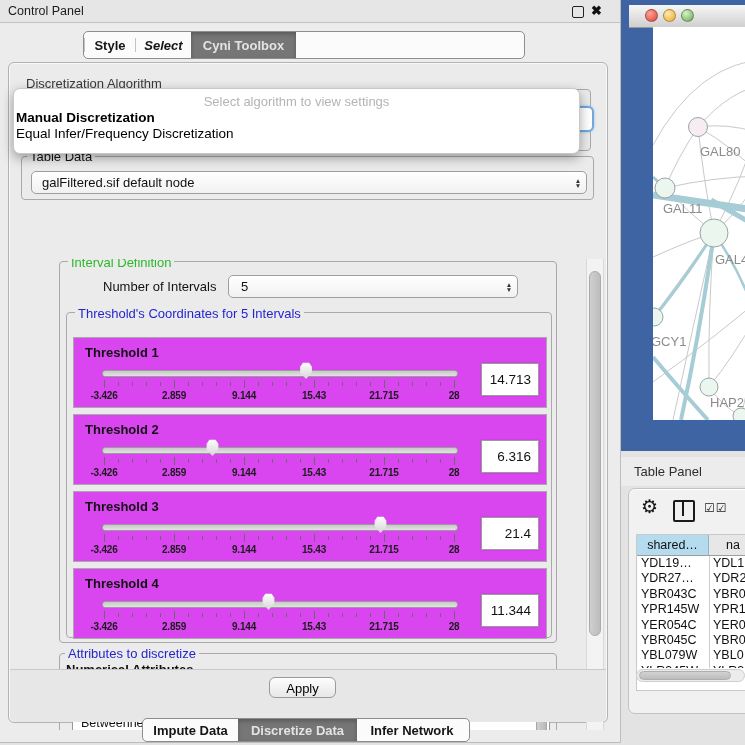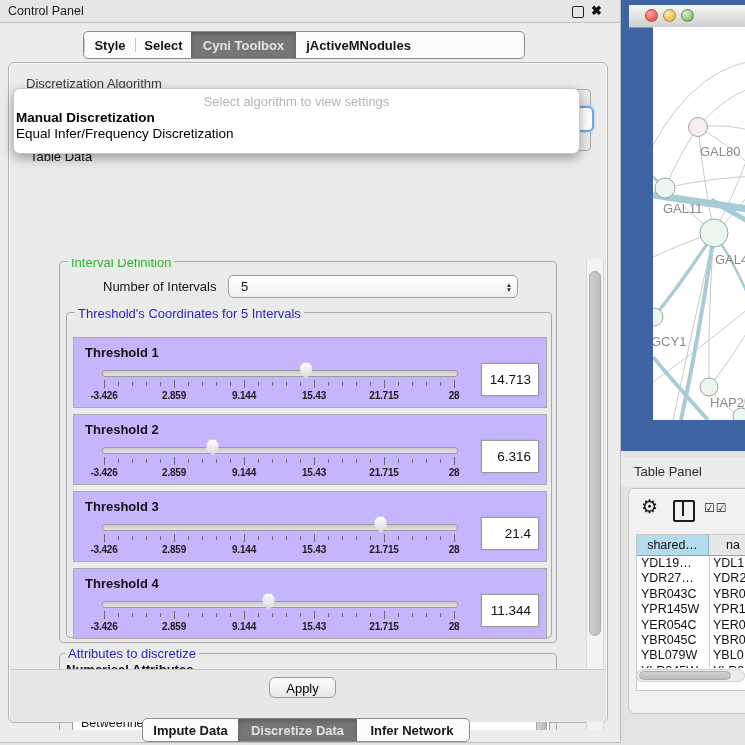--- a/index.html
+++ b/index.html
@@ -43,21 +43,21 @@
   .popup .opt{position:absolute;left:2px;font-size:13.5px;color:#000;white-space:nowrap;}
   .popup .opt.b{font-weight:bold;}
   .ring-frag{left:566px;top:106px;width:24px;height:22px;background:#fff;border:2px solid #74a7da;border-radius:6px;z-index:40;box-shadow:0 0 3px #8fc0ea;}
 
   
   .viewport{left:16px;top:196px;width:560px;height:471px;overflow:hidden;}
   .vscroll{left:577px;top:196px;width:16px;height:471px;background:#f3f3f3;border-left:1px solid #d9d9d9;border-right:1px solid #d9d9d9;}
   .vthumb{left:2px;top:12px;width:12px;height:365px;background:linear-gradient(90deg,#cfcfcf,#bdbdbd);border:1px solid #ababab;border-radius:7px;box-sizing:border-box;}
 
   
-  .threshold{position:absolute;left:6px;width:474px;height:71px;border:1px solid #a9a9a9;background:#c4b5fd;box-sizing:border-box;}
+  .threshold{position:absolute;left:6px;width:474px;height:71px;border:1px solid #a9a9a9;background:#d946ef;box-sizing:border-box;}
   .t-label{position:absolute;left:11px;top:7px;font-size:13px;font-weight:bold;}
   .track{position:absolute;left:28px;top:32px;width:354px;height:5px;border:1px solid #9b9b9b;border-radius:3px;background:linear-gradient(#c9c9c9,#e2e2e2);}
   .thumb{position:absolute;top:24px;width:14px;height:17px;background:linear-gradient(#ffffff,#d6d6d6);
      clip-path:polygon(50% 100%,8% 62%,8% 28%,28% 4%,72% 4%,92% 28%,92% 62%);
      filter:drop-shadow(0 0 1px #777);}
   .ticks{position:absolute;left:28px;top:42px;width:354px;height:9px;}
   .tick{position:absolute;top:2px;width:1px;height:4px;background:#6a6a6a;}
   .tick.major{top:0;height:8px;}
   .tick-labels{position:absolute;left:28px;top:52px;width:354px;height:12px;}
   .tick-labels span{position:absolute;width:50px;text-align:center;font-size:10px;font-weight:bold;color:#1b1b1b;letter-spacing:-0.2px;}
@@ -113,36 +113,42 @@
       <span class="abs float-btn"></span>
       <span class="abs close-btn">✖</span>
     </div>
 
     <div class="abs tabbar tabbar-top">
       <div class="tabsep"></div>
       <div class="tab" style="width:50px;">
           <span>Style</span>
         </div>
       <div class="tabsep"></div>
-      <div class="tab" style="width:55px;">
+      <div class="tab" style="width:55px;font-style:italic;">
           <span>Select</span>
         </div>
       <div class="tab sel" style="width:105px;">
           <span>Cyni Toolbox</span>
         </div>
-      <div class="tab" style="width:125px;">
-          <span>jActiveMNodules</span>
-        </div>
     </div>
 
     <div class="abs panel">
 
       <div class="abs group" style="left:8px;top:26px;width:574px;height:62px;"></div>
       <span class="gtitle" style="left:14px;top:14px;color:#3a3a3a;">Discretization Algorithm</span>
 
+      <div class="abs group" style="left:12px;top:93px;width:573px;height:44px;">
+        <div class="abs combo" style="left:9px;top:14px;width:556px;height:23px;">
+          <span class="val">galFiltered.sif default node</span>
+          <span class="stepper">
+              <i>▲</i>
+              <i>▼</i>
+            </span>
+        </div>
+      </div>
       <span class="gtitle" style="left:18px;top:87px;">Table Data</span>
 
       <div class="abs viewport">
 
         <div class="abs group" style="left:34px;top:2px;width:498px;height:382px;">
           <span class="gtitle green" style="left:8px;top:-6px;">Interval Definition</span>
 
           <span class="abs" style="left:35px;top:17px;font-size:13px;font-weight:normal;margin-left:8px;">Number of Intervals</span>
           <div class="abs combo" style="left:168px;top:13px;width:290px;height:23px;">
             <span class="val" style="padding-left:12px;">5</span>

